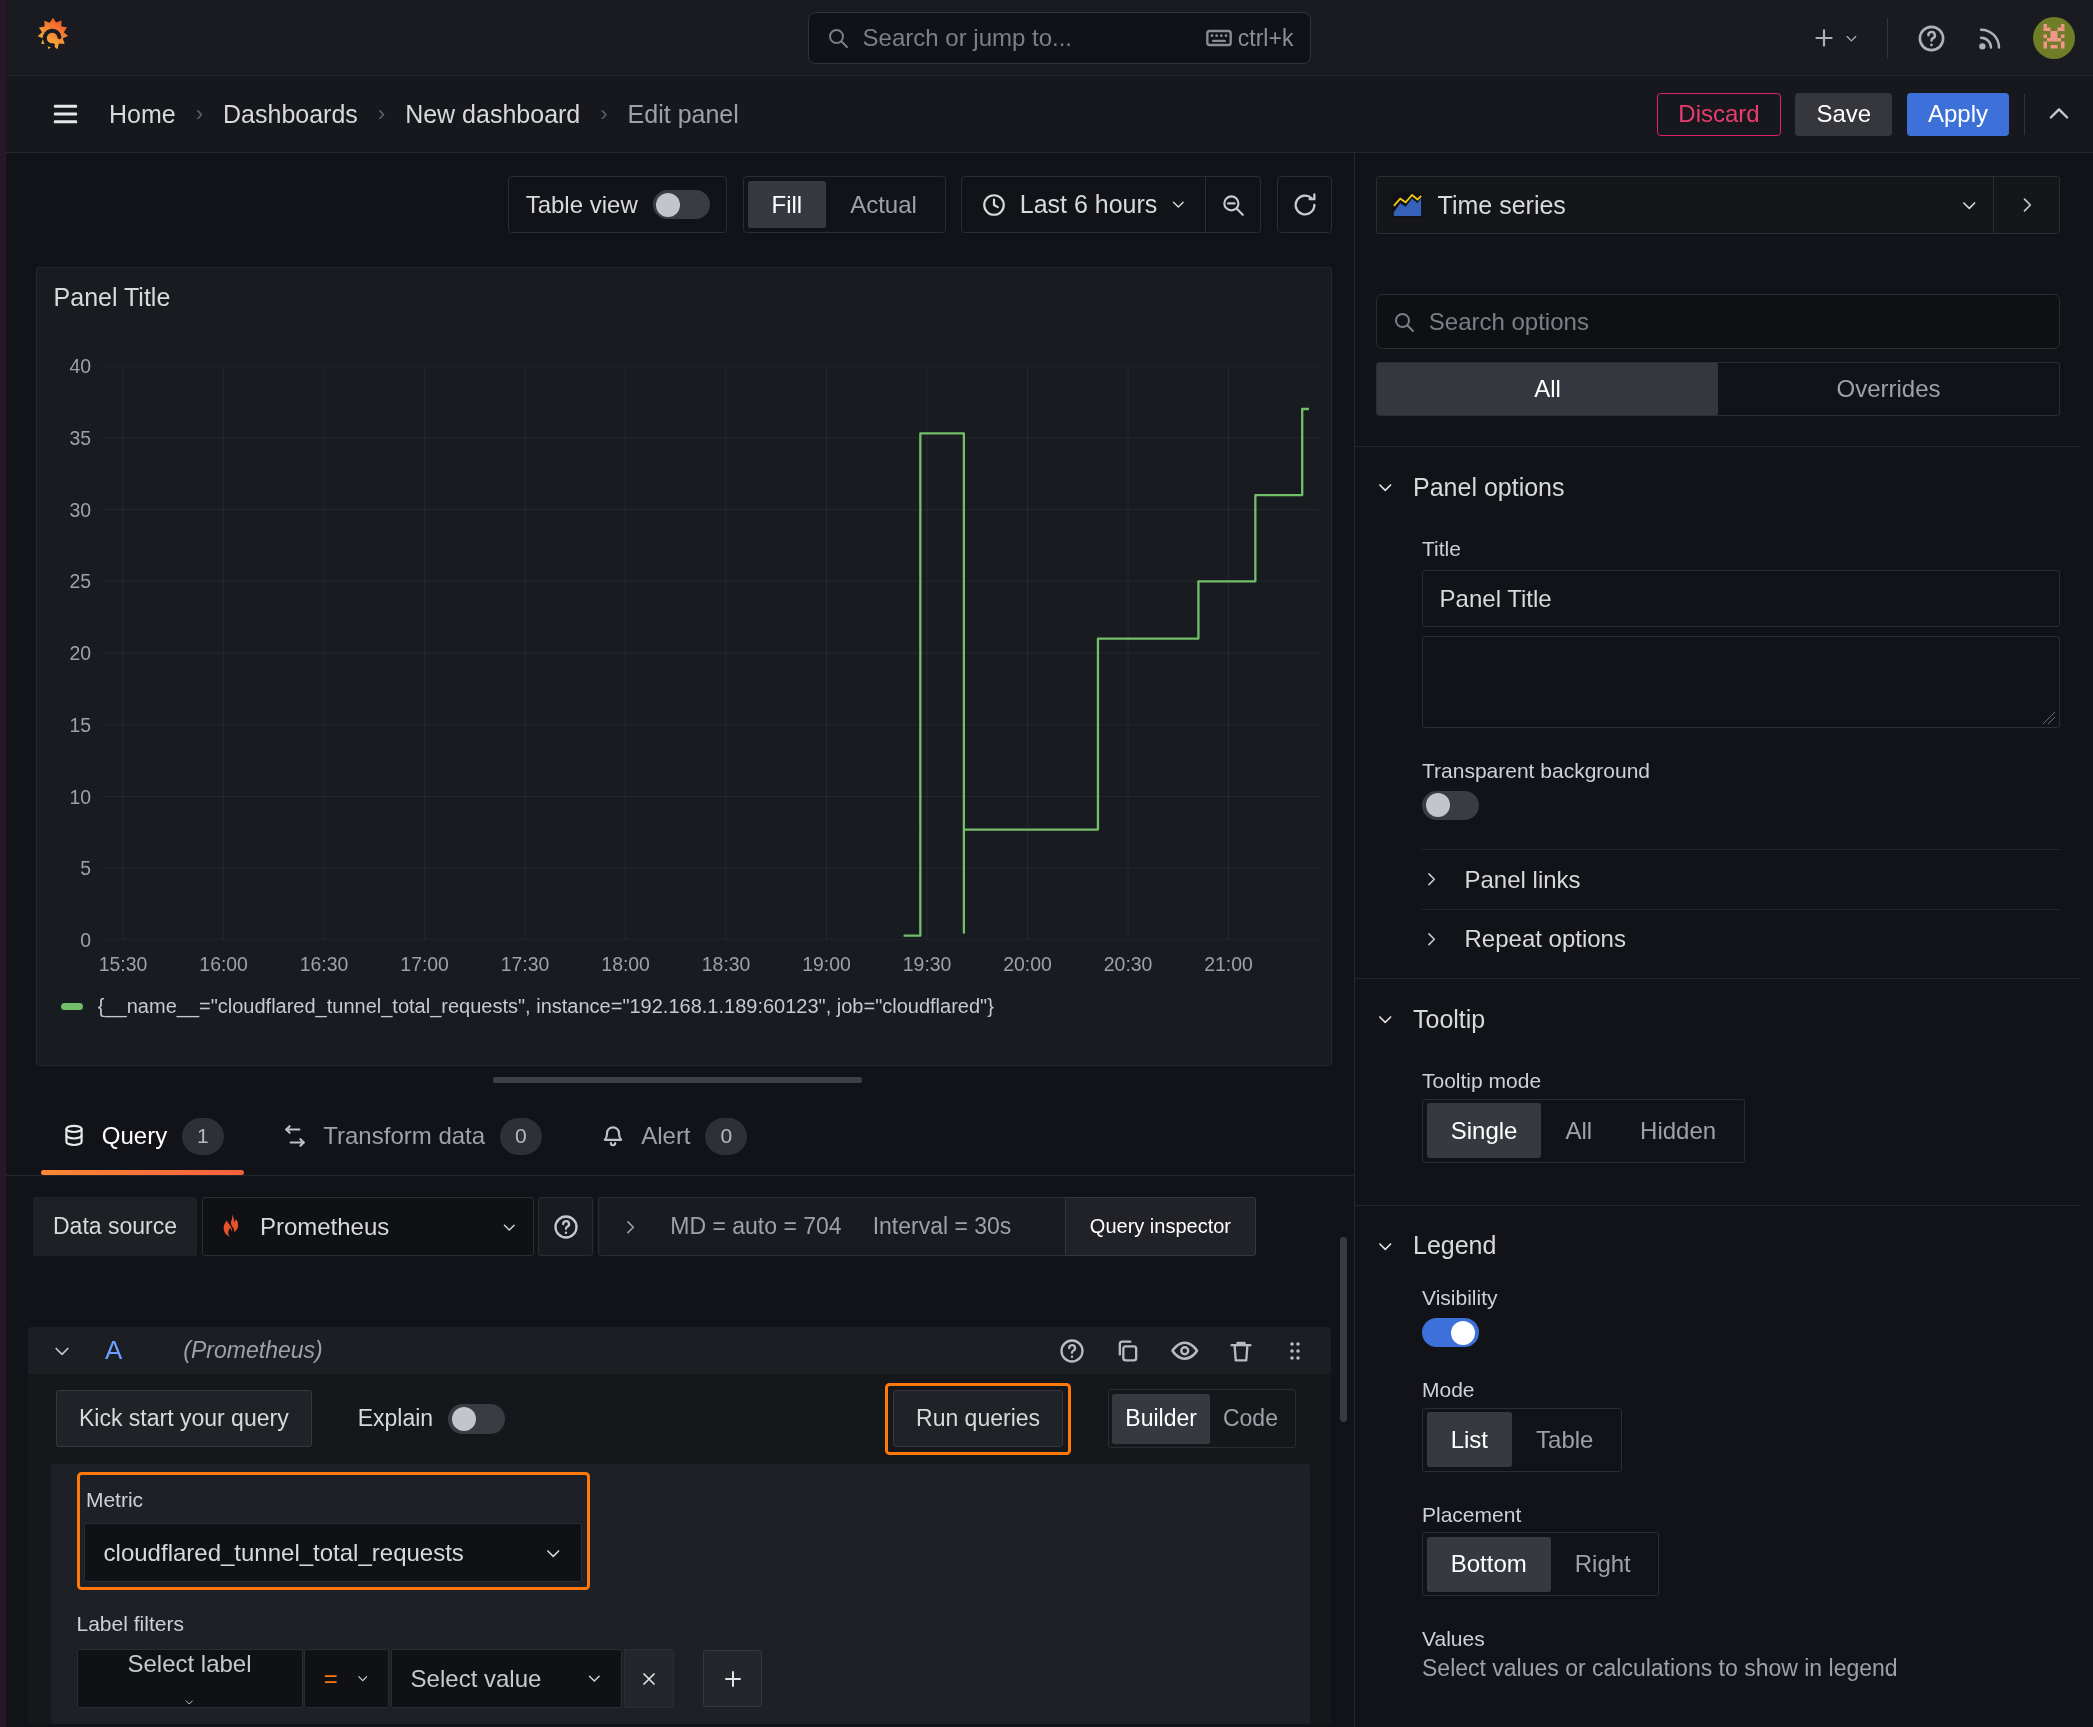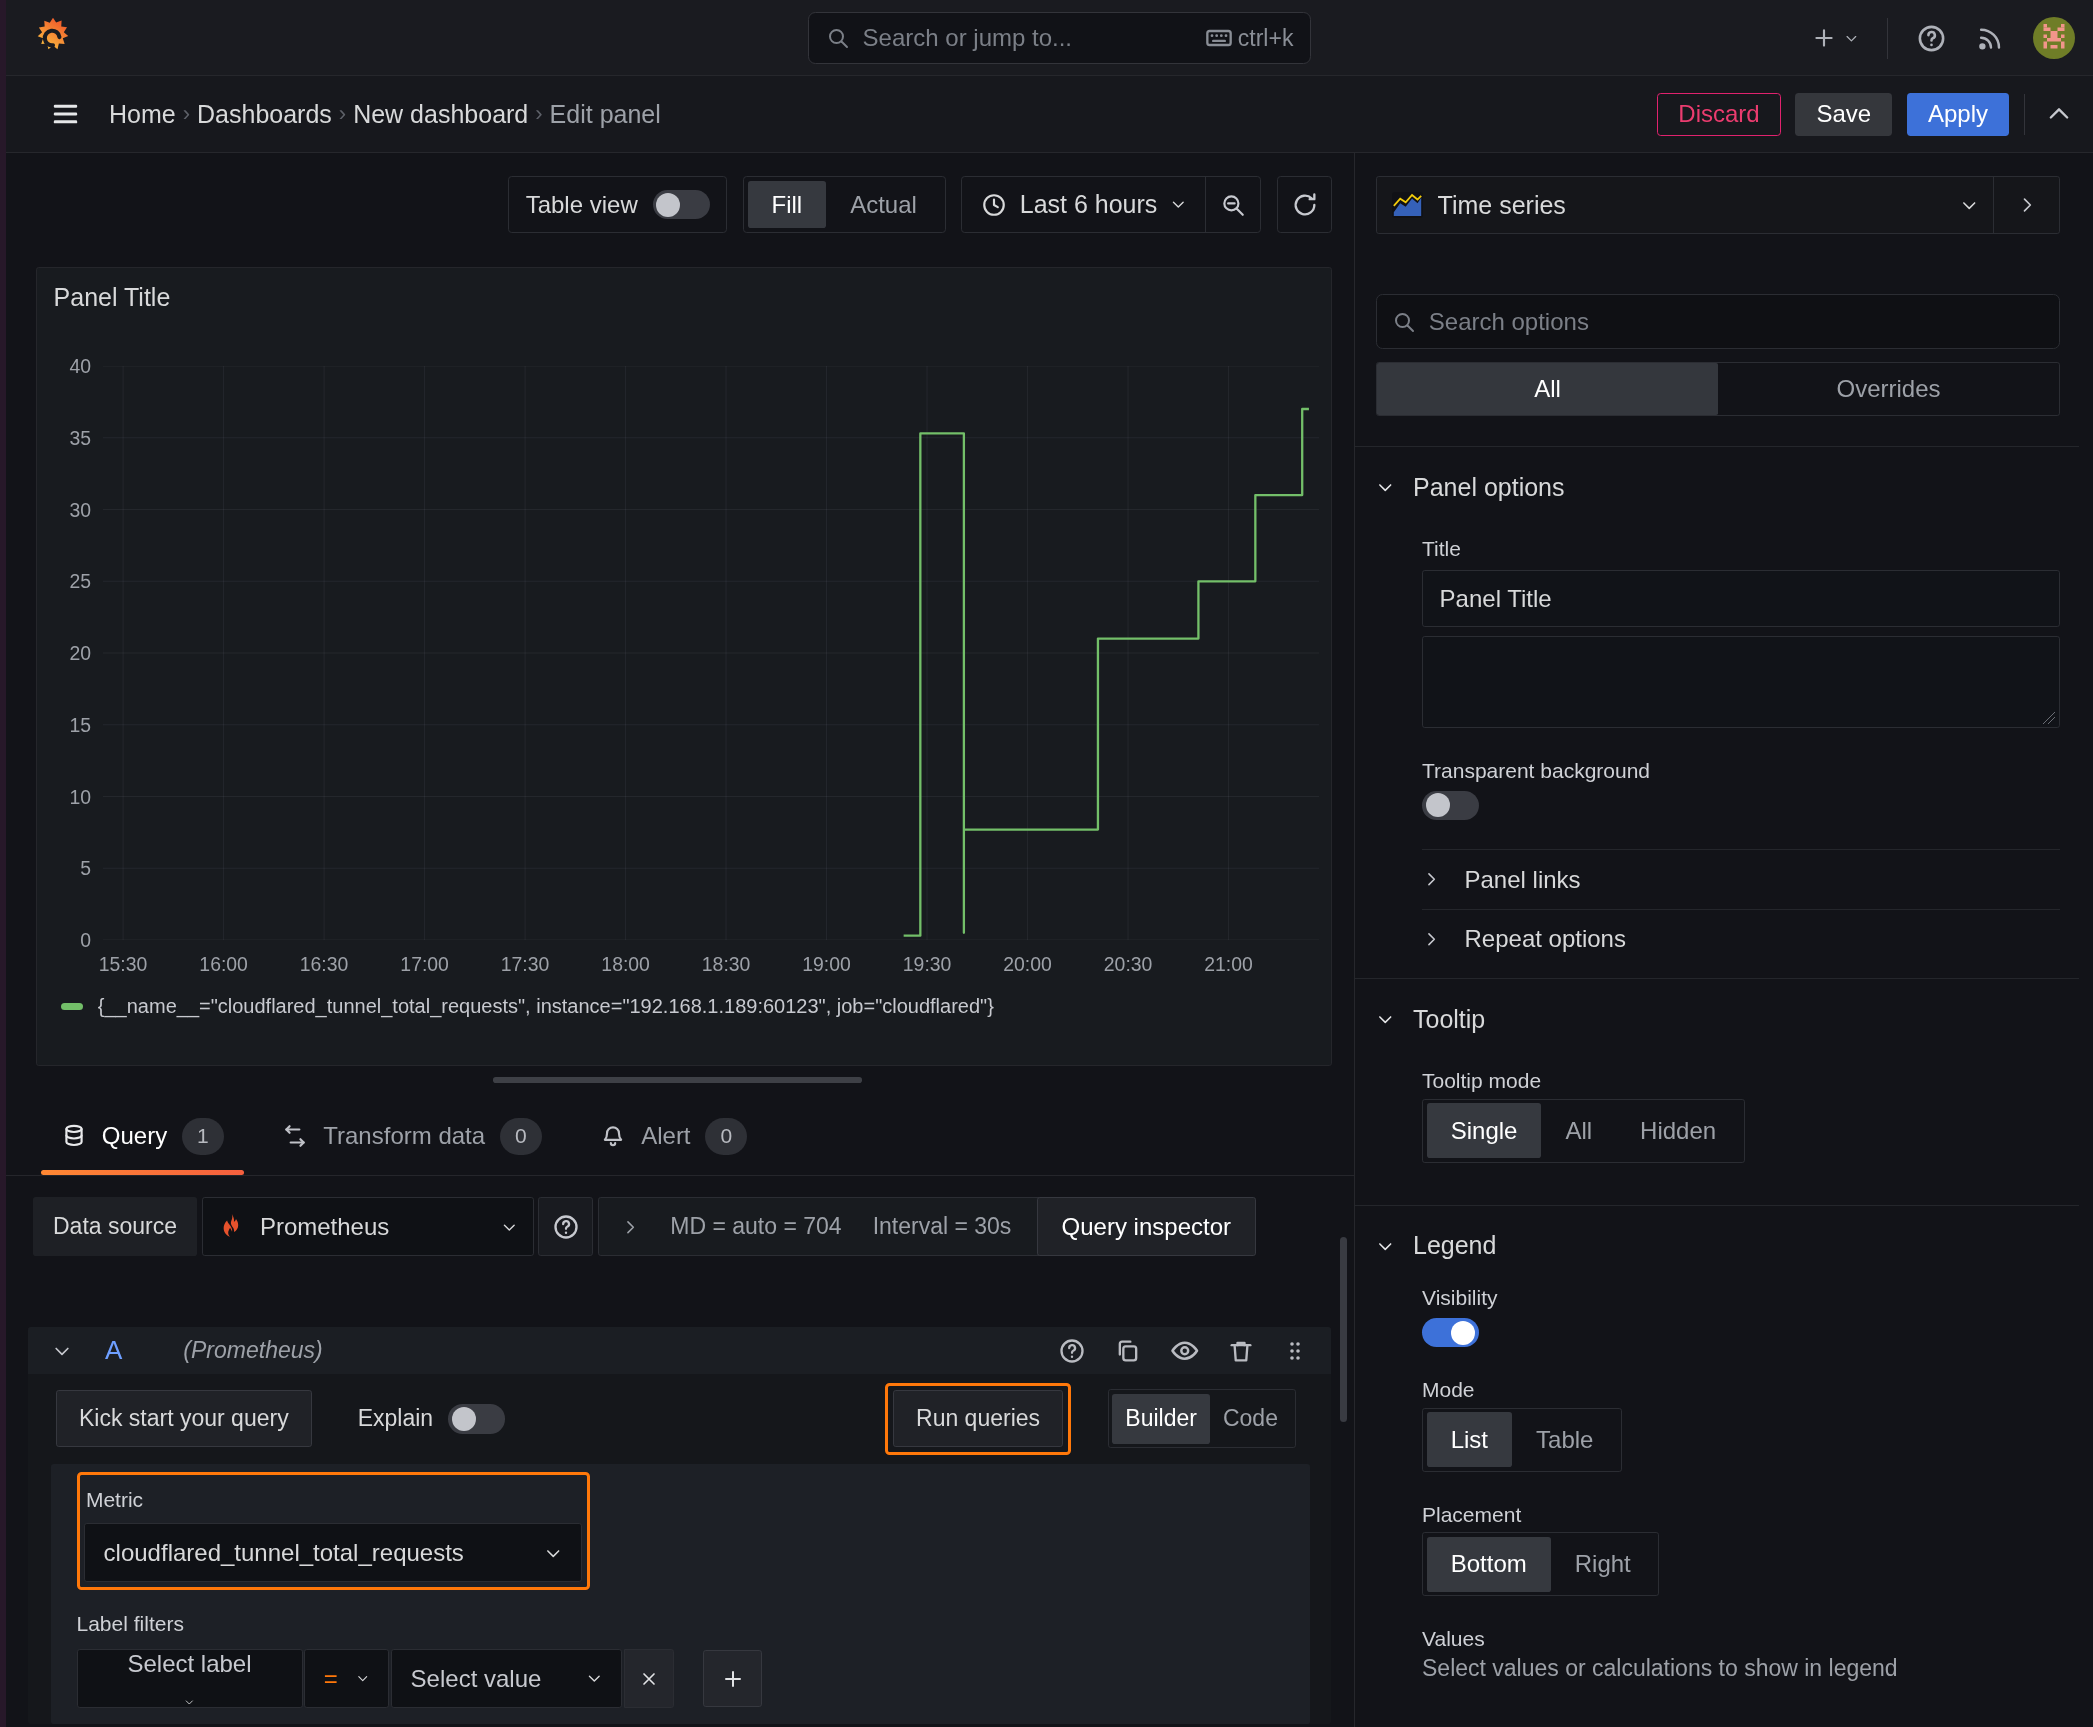--- a/index.html
+++ b/index.html
@@ -19,21 +19,21 @@
   .logo{position:absolute;left:31px;top:15.7px;width:44px;height:44px;}
   .searchbox{position:absolute;left:808px;top:12px;width:503px;height:52px;background:#111217;border:0.9px solid #33343a;border-radius:7.4px;display:flex;align-items:center;padding:0 16.6px;gap:13px;color:var(--muted);font-size:24px;}
   .searchbox .grow{flex:1;}
   .kbd{display:flex;align-items:center;gap:5px;color:#8a8e96;font-size:23px;}
   .nav-right{position:absolute;right:18.5px;top:0;height:76px;display:flex;align-items:center;gap:28px;color:#aeb1b8;}
   .navdiv{width:0.9px;height:41px;background:#33343a;}
   .avatar{width:42px;height:42px;border-radius:50%;overflow:hidden;}
   
   .subnav{position:relative;height:77px;background:#17181d;border-bottom:0.9px solid #26272c;display:flex;align-items:center;}
   .burger{margin-left:48px;color:#e6e7e9;}
-  .crumbs{display:flex;align-items:center;gap:7px;margin-left:26px;font-size:25px;}
+  .crumbs{display:flex;align-items:center;gap:20px;margin-left:26px;font-size:25px;}
   .crumb{color:var(--text);}
   .crumb.last{color:var(--text2);}
   .crumb-sep{color:#5d6068;font-size:22px;}
   .sub-right{position:absolute;right:20px;display:flex;align-items:center;gap:14.8px;}
   .btn{height:43px;border-radius:3.7px;font-size:24px;display:inline-flex;align-items:center;padding:0 20px;border:0.9px solid transparent;}
   .btn-discard{color:var(--pink);border-color:#e0226e;background:transparent;}
   .btn-save{background:#35373c;color:#fff;}
   .btn-apply{background:var(--blue);color:#fff;}
   .collapse-up{color:#c7c9cf;margin-left:5.5px;}
   
@@ -77,21 +77,21 @@
   .tab.active .t-ico{color:#e8e9eb;}
   .tab.active::after{content:"";position:absolute;left:0;right:0;bottom:0;height:5.5px;border-radius:2.8px;background:linear-gradient(90deg,#ff8833,#f55f3e);}
   .badge{min-width:42px;height:37px;border-radius:18.5px;background:#2e3036;display:flex;align-items:center;justify-content:center;font-size:21px;color:#b8bac0;padding:0 11px;}
   
   .dsrow{position:relative;margin:21px 0 0 33px;display:flex;align-items:center;height:59px;gap:4.6px;width:1288px;}
   .dslabel{height:59px;display:flex;align-items:center;padding:0 20px;background:#1e2025;border-radius:2.8px;font-size:23px;color:var(--text);}
   .dspick{height:59px;width:332px;display:flex;align-items:center;gap:13px;padding:0 14.8px;background:var(--input);border:0.9px solid var(--border);border-radius:2.8px;font-size:24px;color:var(--text);}
   .dspick .grow{flex:1;}
   .qhelp{width:55px;height:59px;border:0.9px solid var(--border);border-radius:2.8px;display:flex;align-items:center;justify-content:center;color:#c7c9cf;background:#191b20;}
   .dsstats{height:59px;flex:0 0 480px;display:flex;align-items:center;gap:31px;padding:0 22px;background:#181b1f;border:0.9px solid var(--border);border-radius:2.8px;color:var(--text2);font-size:23px;}
-  .qinspector{position:absolute;right:65px;top:0;height:59px;display:flex;align-items:center;padding:0 24px;background:#202227;border:0.9px solid var(--border2);border-radius:2.8px;color:#fff;font-size:24px;}
+  .qinspector{position:absolute;right:65px;top:0;height:59px;display:flex;align-items:center;padding:0 24px;background:#202227;border:0.9px solid var(--border2);border-radius:2.8px;color:#fff;font-size:20px;}
   
   .qcard{margin:71px 0 0 28px;width:1303px;height:397px;display:flex;flex-direction:column;}
   .qhead{height:54px;background:var(--card);border-radius:2.8px 2.8px 0 0;display:flex;align-items:center;padding:0 24px;gap:0;}
   .qhead .chev{color:#c7c9cf;}
   .refid{margin-left:33px;color:var(--bluetxt);font-size:26px;font-weight:500;}
   .refds{margin-left:61px;color:var(--text2);font-size:23px;font-style:italic;}
   .qh-icons{margin-left:auto;display:flex;align-items:center;gap:28px;color:#b9bbc1;}
   .qbody{flex:1;background:var(--body);border-radius:0 0 2.8px 2.8px;padding:12px 28px 0 28px;}
   .kickrow{display:flex;align-items:center;height:65px;}
   .btn-sec{height:57px;display:inline-flex;align-items:center;padding:0 22px;background:#202227;border:0.9px solid var(--border2);border-radius:2.8px;font-size:23px;color:var(--text);}

